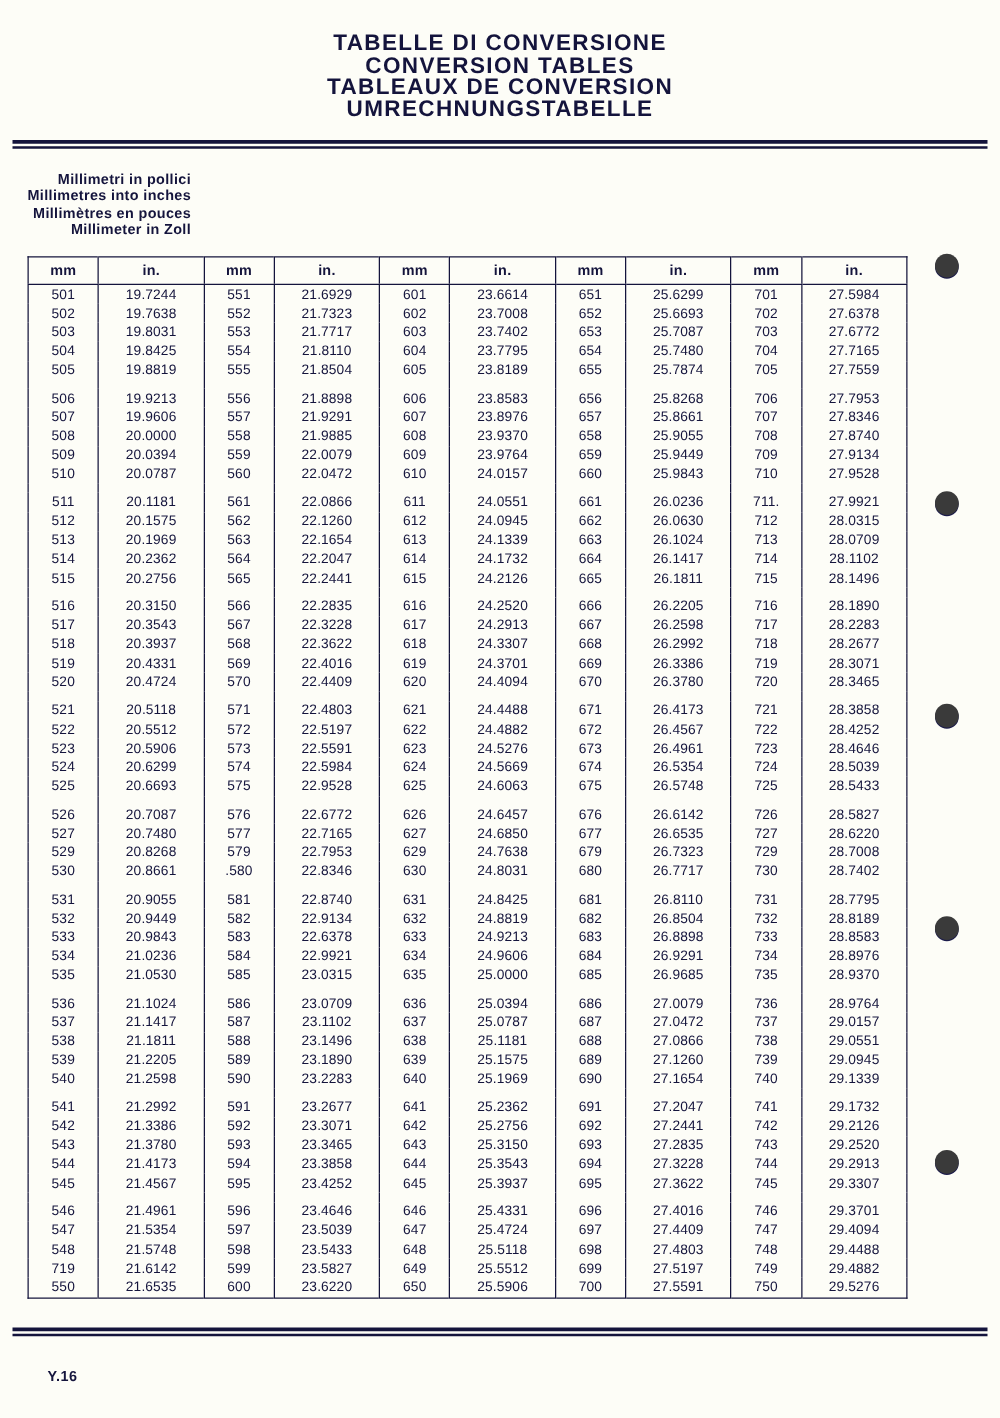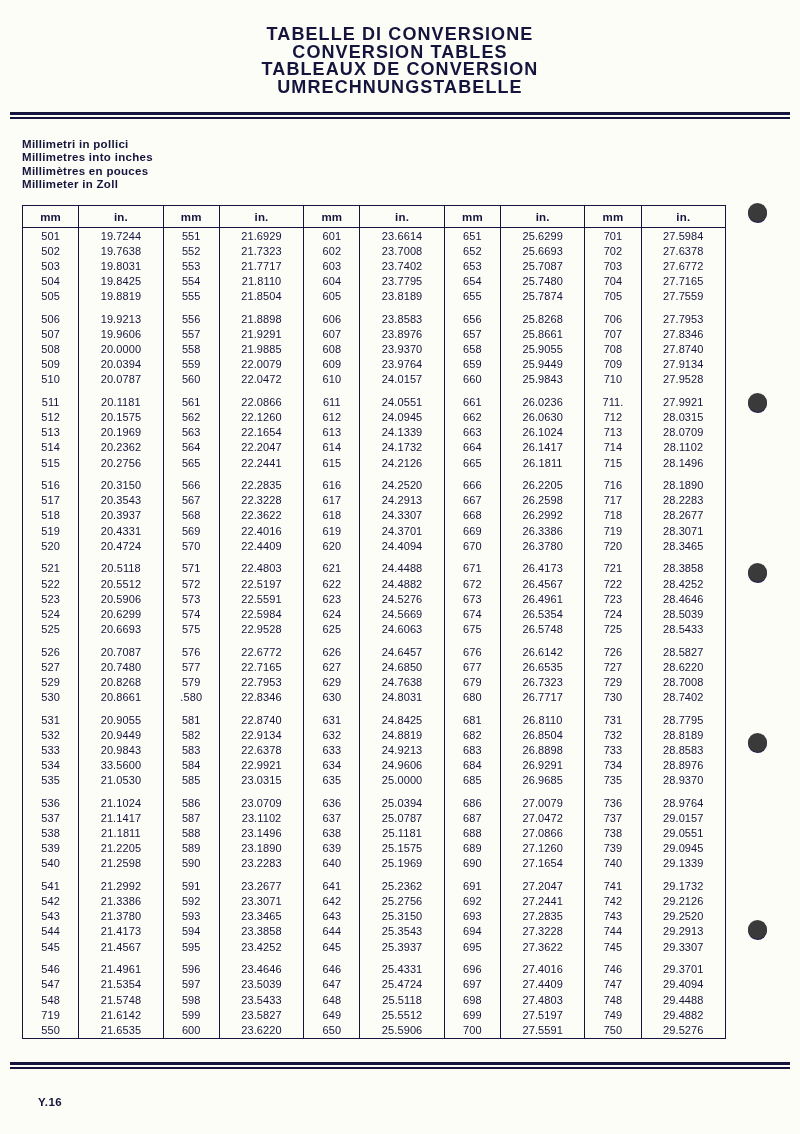--- a/index.html
+++ b/index.html
@@ -55,20 +55,21 @@
     position: absolute;
     left: 22px;
     top: 138px;
   }
   .subtitle-line {
     font-size: 11.5px;
     font-weight: bold;
     line-height: 13.4px;
     letter-spacing: 0.3px;
     color: #14143c;
+    text-align: right;
   }
 
   
   .table-wrap {
     position: absolute;
     left: 22px;
     top: 205px;
     width: 704px;
   }
   table.conv {
@@ -654,21 +655,21 @@
           <td class="in">22.6378</td>
           <td class="mm">633</td>
           <td class="in">24.9213</td>
           <td class="mm">683</td>
           <td class="in">26.8898</td>
           <td class="mm">733</td>
           <td class="in">28.8583</td>
         </tr>
         <tr>
           <td class="mm first">534</td>
-          <td class="in">33.5600</td>
+          <td class="in">21.0236</td>
           <td class="mm">584</td>
           <td class="in">22.9921</td>
           <td class="mm">634</td>
           <td class="in">24.9606</td>
           <td class="mm">684</td>
           <td class="in">26.9291</td>
           <td class="mm">734</td>
           <td class="in">28.8976</td>
         </tr>
         <tr>

